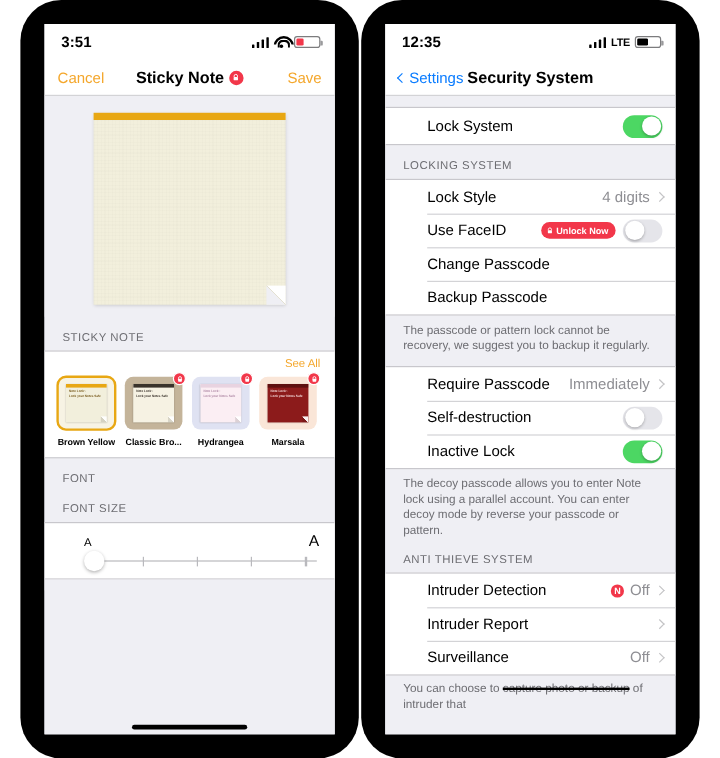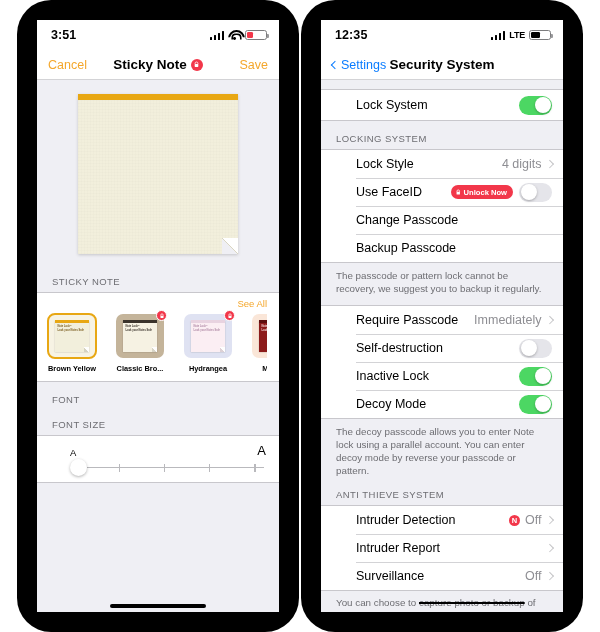--- a/index.html
+++ b/index.html
@@ -196,21 +196,21 @@
   .nbadge {
     width: 11px; height: 11px; border-radius: 50%;
     background:#f2374a; color:#fff; font-size:7.5px; font-weight:bold;
     display:inline-flex; align-items:center; justify-content:center;
     margin-right: 5px; flex:0 0 auto;
   }
 
   
   .themes-box { background:#fff; border-top:.5px solid #c8c7cc; border-bottom:.5px solid #c8c7cc; padding: 4px 12px 8px 0; position: relative; }
   .see-all { position:absolute; right: 12px; top: 5px; font-size: 9.5px; color:#f4a72c; cursor:pointer; }
-  .themes { display:flex; gap: 20px; padding: 17px 0 0 11px; overflow:hidden; }
+  .themes { display:flex; gap: 8px; padding: 17px 0 0 11px; overflow:hidden; }
   .theme { width: 48px; flex: 0 0 auto; }
   .tcard {
     width: 48px; height: 44px; border-radius: 7px; position: relative;
     display:flex; align-items:center; justify-content:center;
   }
   .tcard.sel { outline: 2px solid #e8a713; outline-offset: -1px; }
   .tinner {
     width: 34px; height: 32px; position: relative;
     box-shadow: 0 .5px 1.4px rgba(0,0,0,.25);
     overflow:hidden;
@@ -487,26 +487,20 @@
             <span class="switch">
                 <span class="knob"></span>
               </span>
           </div>
           <div class="row">
             <span class="label">Inactive Lock</span>
             <span class="switch on">
                 <span class="knob"></span>
               </span>
           </div>
-          <div class="row">
-            <span class="label">Decoy Mode</span>
-            <span class="switch on">
-                <span class="knob"></span>
-              </span>
-          </div>
         </div>
         <div class="footnote">The decoy passcode allows you to enter Note lock using a parallel account. You can enter decoy mode by reverse your passcode or pattern.</div>
 
         <div class="group-header" style="padding-top:2px">ANTI THIEVE SYSTEM</div>
         <div class="group">
           <div class="row">
             <span class="label">Intruder Detection</span>
             <span class="nbadge">N</span>
             <span class="value">Off</span>
             <span class="chev-right"></span>

